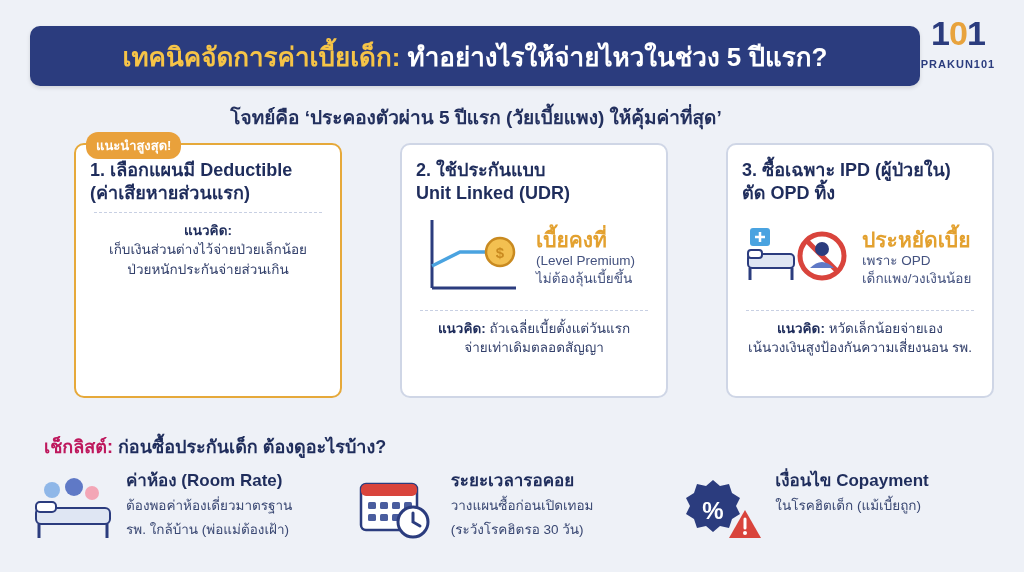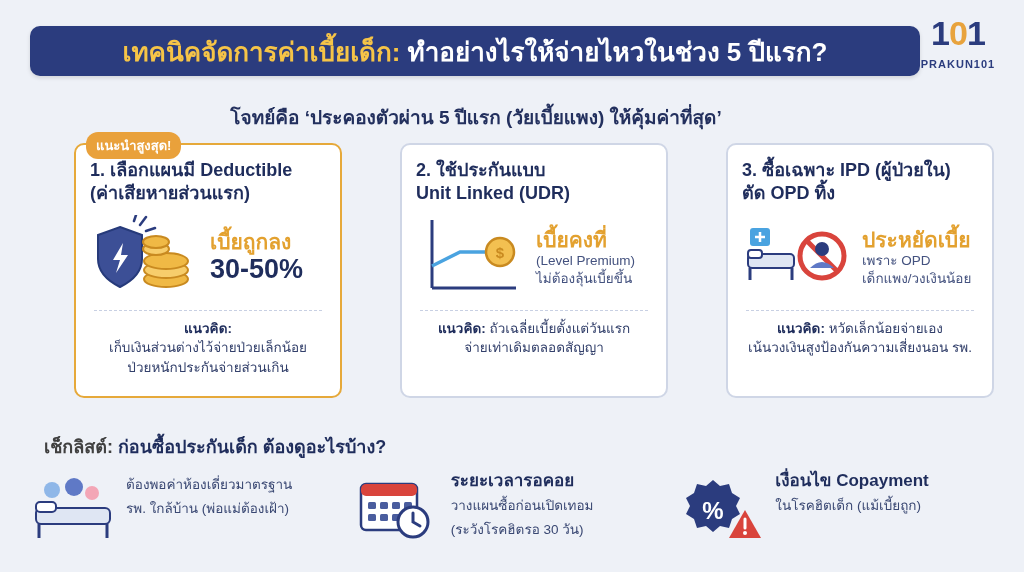--- a/index.html
+++ b/index.html
@@ -9,21 +9,21 @@
     background:#eef1f7;
     font-family:"Liberation Sans", sans-serif;
     color:#1b2a53;
     overflow:hidden;
     position:relative;
   }
   .page { position:relative; width:1024px; height:572px; }
 
   
   .header-bar {
-    position:absolute; left:30px; top:26px; width:890px; height:50px;
+    position:absolute; left:30px; top:26px; width:890px; height:60px;
     background:#2b3c7e; border-radius:10px;
     display:flex; align-items:center; justify-content:center;
     box-shadow:0 2px 4px rgba(0,0,0,.12);
   }
   .header-text { font-size:26px; font-weight:bold; white-space:nowrap; }
   .header-text .hl { color:#f6c447; }
   .header-text .wh { color:#ffffff; }
 
   .logo { position:absolute; right:18px; top:16px; width:96px; text-align:center; }
   .logo-101 { font-size:34px; font-weight:bold; color:#2b3c7e; letter-spacing:-1px; line-height:1; position:relative; display:inline-block; }
@@ -53,21 +53,21 @@
   .card-copy { flex:1; }
   .big-yellow { font-size:21px; font-weight:bold; color:#e3a12f; line-height:1.15; }
   .big-yellow .big { font-size:27px; display:block; color:#1f2d5c; }
   .small-note { font-size:13.5px; color:#44527f; line-height:1.3; }
   .card-foot { font-size:13.5px; color:#33406b; line-height:1.45; text-align:center; margin-top:8px; }
   .card-foot b { color:#1f2d5c; }
   .divider { border-top:1px dashed #c8d0e3; margin:6px 4px 6px 4px; }
 
   
   .check-head { position:absolute; left:44px; top:432px; font-size:18px; font-weight:bold; }
-  .check-head .lbl { color:#404040; }
+  .check-head .lbl { color:#be185d; }
   .check-head .txt { color:#1f2d5c; }
 
   .check-row { position:absolute; left:30px; top:470px; width:964px; display:flex; gap:10px; }
   .check-item { display:flex; gap:10px; width:321px; }
   .check-icon { width:86px; flex:0 0 86px; display:flex; align-items:flex-start; justify-content:center; padding-top:4px; }
   .check-text { flex:1; }
   .check-title { font-size:17px; font-weight:bold; color:#1f2d5c; line-height:1.25; }
   .check-body { font-size:13.5px; color:#3a4873; line-height:1.35; margin-top:6px; }
 
   svg { display:block; }
@@ -90,42 +90,20 @@
 
   <div class="subtitle">โจทย์คือ ‘ประคองตัวผ่าน 5 ปีแรก (วัยเบี้ยแพง) ให้คุ้มค่าที่สุด’</div>
 
   <div class="cards">
 
     <div class="card first">
       <div class="badge">แนะนำสูงสุด!</div>
       <div class="card-title">
         <div>1. เลือกแผนมี Deductible</div>
         <div>(ค่าเสียหายส่วนแรก)</div>
-      </div>
-      <div class="card-mid">
-        <div class="card-graphic">
-          <svg width="112" height="86" viewBox="0 0 112 86">
-            <g>
-              <path d="M30 12 L52 20 L52 44 C52 58 42 66 30 72 C18 66 8 58 8 44 L8 20 Z" fill="#3c4f96" stroke="#263a7a" stroke-width="2"></path>
-              <path d="M33 28 L23 45 L30 45 L26 58 L38 40 L31 40 Z" fill="#ffffff"></path>
-              <path d="M50 10 l6 -8 M56 16 l9 -3 M44 6 l2 -6" stroke="#2b3c7e" stroke-width="2.5" fill="none" stroke-linecap="round"></path>
-              <ellipse cx="76" cy="64" rx="22" ry="8" fill="#f0b945" stroke="#c98a20" stroke-width="2"></ellipse>
-              <ellipse cx="76" cy="55" rx="22" ry="8" fill="#f7cd6b" stroke="#c98a20" stroke-width="2"></ellipse>
-              <ellipse cx="76" cy="46" rx="22" ry="8" fill="#f0b945" stroke="#c98a20" stroke-width="2"></ellipse>
-              <ellipse cx="66" cy="34" rx="13" ry="6" fill="#f7cd6b" stroke="#c98a20" stroke-width="2"></ellipse>
-              <ellipse cx="66" cy="27" rx="13" ry="6" fill="#f0b945" stroke="#c98a20" stroke-width="2"></ellipse>
-            </g>
-          </svg>
-        </div>
-        <div class="card-copy">
-          <div class="big-yellow">
-            <span>เบี้ยถูกลง</span>
-            <span class="big">30-50%</span>
-          </div>
-        </div>
       </div>
       <div class="divider"></div>
       <div class="card-foot">
         <b>แนวคิด:</b>
         <div>เก็บเงินส่วนต่างไว้จ่ายป่วยเล็กน้อย</div>
         <div>ป่วยหนักประกันจ่ายส่วนเกิน</div>
       </div>
     </div>
 
     <div class="card">
@@ -202,20 +180,21 @@
           <circle cx="22" cy="16" r="8" fill="#8fb7e8"></circle>
           <circle cx="44" cy="13" r="9" fill="#5f79c6"></circle>
           <circle cx="62" cy="19" r="7" fill="#f3a6b6"></circle>
           <rect x="6" y="34" width="74" height="16" rx="5" fill="#dfe6f3" stroke="#2b3c7e" stroke-width="2"></rect>
           <rect x="6" y="28" width="20" height="10" rx="4" fill="#fff" stroke="#2b3c7e" stroke-width="2"></rect>
           <line x1="9" y1="50" x2="9" y2="64" stroke="#2b3c7e" stroke-width="3"></line>
           <line x1="77" y1="50" x2="77" y2="64" stroke="#2b3c7e" stroke-width="3"></line>
         </svg>
       </div>
       <div class="check-text">
+        <div class="check-title">ค่าห้อง (Room Rate)</div>
         <div class="check-body">ต้องพอค่าห้องเดี่ยวมาตรฐาน</div>
         <div class="check-body">รพ. ใกล้บ้าน (พ่อแม่ต้องเฝ้า)</div>
       </div>
     </div>
 
     <div class="check-item">
       <div class="check-icon">
         <svg width="86" height="70" viewBox="0 0 86 70">
           <rect x="6" y="10" width="56" height="46" rx="5" fill="#ffffff" stroke="#2b3c7e" stroke-width="2.5"></rect>
           <rect x="6" y="10" width="56" height="12" rx="5" fill="#d9443c"></rect>

